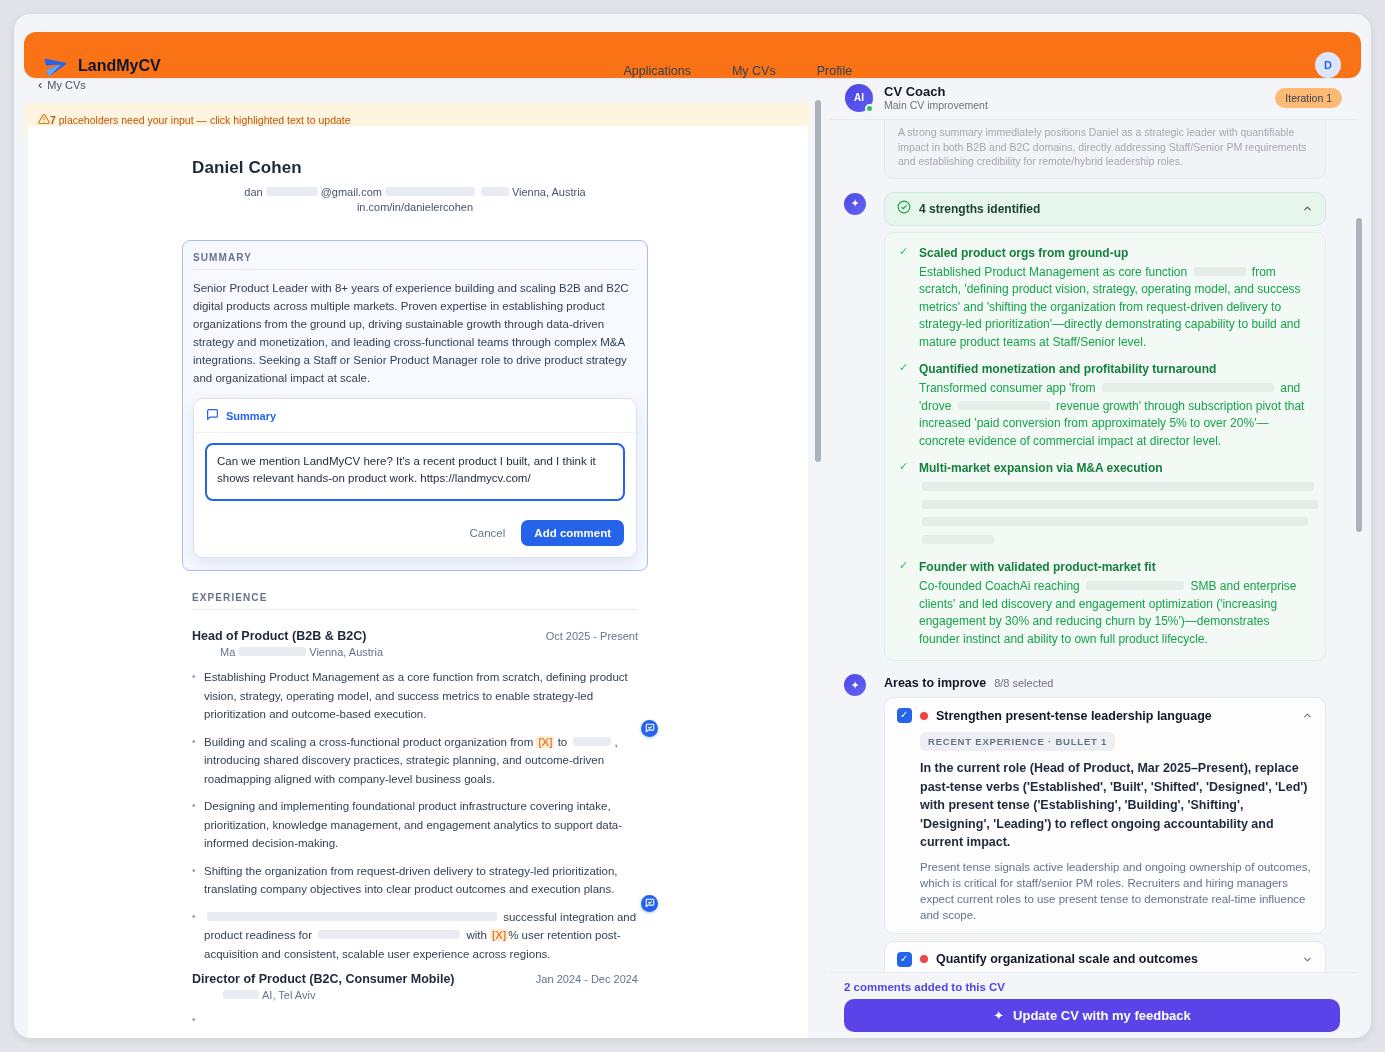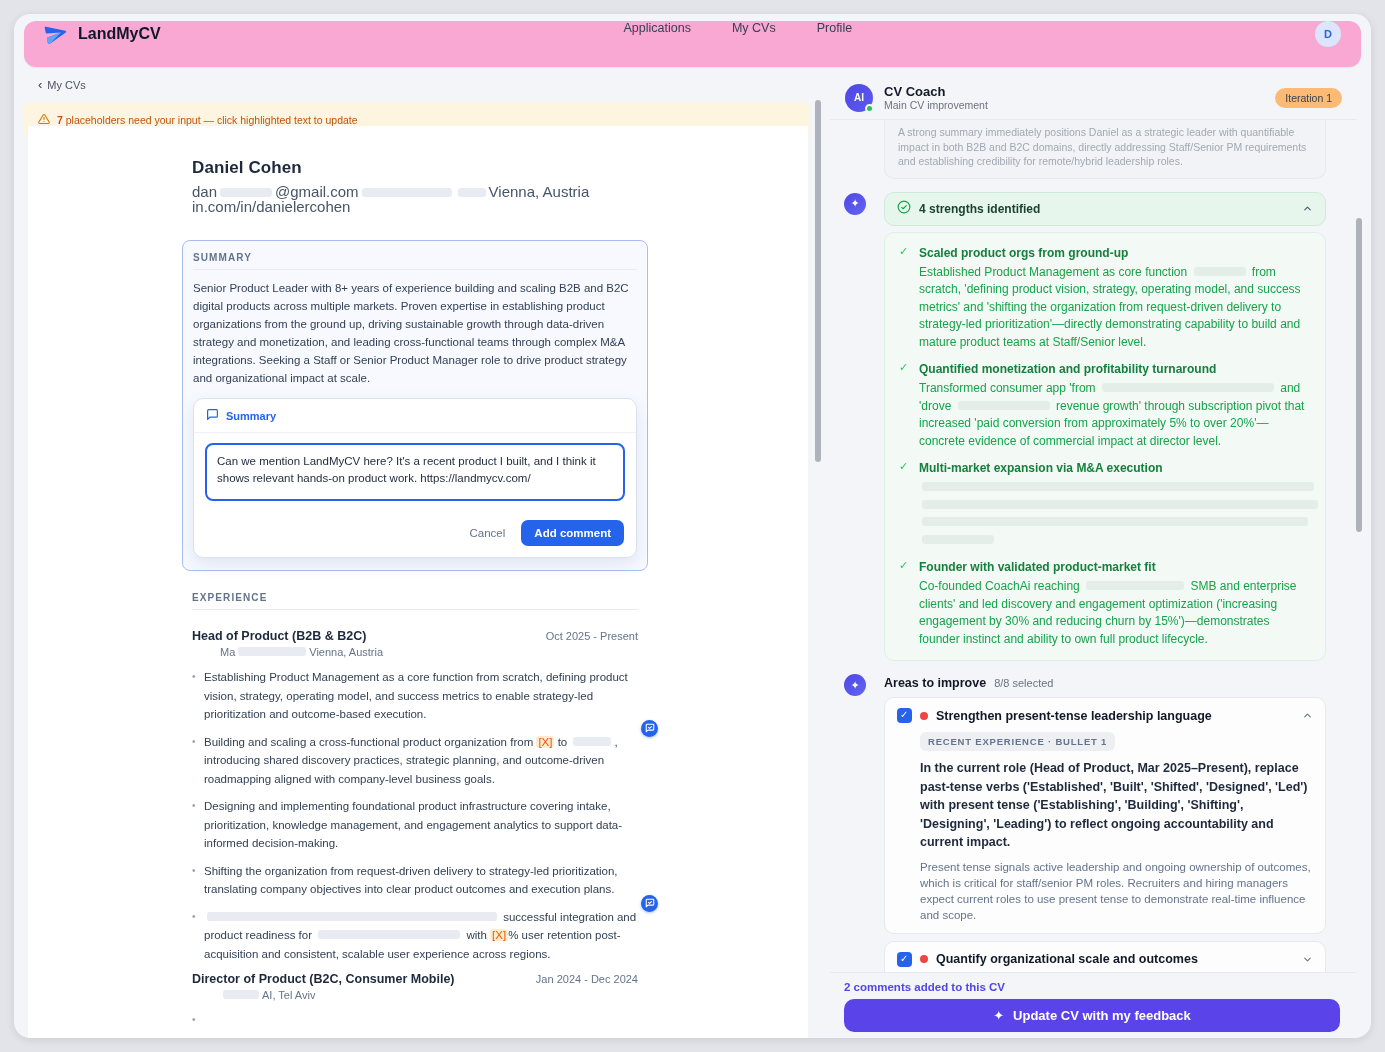--- a/index.html
+++ b/index.html
@@ -1,36 +1,36 @@
 <!DOCTYPE html>
 <html><head>
 <meta charset="utf-8">
 <style>
   * { box-sizing: border-box; margin: 0; padding: 0; }
   html,body { width:1385px; height:1052px; }
   body { background:#e2e4e9; font-family:"Liberation Sans","DejaVu Sans",sans-serif; color:#1f2937; overflow:hidden; }
   .app { position:absolute; left:14px; top:14px; right:14px; bottom:14px; background:#f4f5f8; border-radius:16px; box-shadow:0 2px 8px rgba(16,24,40,.10); overflow:hidden; }
 
   
-  .navbar { position:absolute; left:10px; right:10px; top:7px; height:46px; background:#f9a8d4; border-radius:12px; display:flex; align-items:flex-start; padding:0 20px; box-shadow:0 1px 2px rgba(16,24,40,.06); z-index:5; }
+  .navbar { position:absolute; left:10px; right:10px; top:18px; height:46px; background:#f97316; border-radius:12px; display:flex; align-items:flex-end; padding:0 20px; box-shadow:0 1px 2px rgba(16,24,40,.06); z-index:5; }
   .brand { display:flex; align-items:center; gap:9px; font-size:16px; font-weight:bold; color:#0f172a; }
   .brand svg { display:block; }
   .nav-links { display:flex; gap:41px; margin:0 auto; font-size:12.5px; color:#374151; }
   .nav-links span { cursor:pointer; }
   .avatar { width:26px; height:26px; border-radius:50%; background:#dbe5fb; color:#2563eb; font-size:11px; font-weight:bold; display:flex; align-items:center; justify-content:center; }
 
   
   .breadcrumb { position:absolute; left:24px; top:64px; font-size:11px; color:#4b5563; display:flex; align-items:center; gap:5px; cursor:pointer; }
   .breadcrumb .chev { font-size:13px; color:#374151; line-height:1; }
-  .banner { position:absolute; left:10px; top:89px; width:786px; height:33px; background:#fdf5df; display:flex; align-items:center; gap:7px; padding:8px 14px; font-size:10.5px; color:#c2540a; }
+  .banner { position:absolute; left:10px; top:89px; width:786px; height:33px; background:#fdf5df; display:flex; align-items:center; padding:8px 14px; font-size:10.5px; color:#c2540a; }
   .banner b { font-weight:bold; }
   .doc { position:absolute; left:14px; top:112px; width:780px; bottom:0; background:#fff; overflow:hidden; }
   .doc-content { position:absolute; left:164px; top:32px; width:446px; }
   .cv-name { font-size:17px; font-weight:bold; color:#1e293b; letter-spacing:.1px; }
-  .cv-contact { margin-top:7px; font-size:15px; color:#475569; line-height:14px; }
+  .cv-contact { margin-top:7px; font-size:11px; color:#475569; line-height:14px;text-align:center; }
   .sec-head { font-size:10px; letter-spacing:1.1px; color:#64748b; font-weight:bold; padding-bottom:6px; border-bottom:1px solid #e8ecf1; }
 
   .sum-box { margin:26px -10px 0; border:1.5px solid #a8bdf2; background:#f7f9ff; border-radius:8px; padding:11px 10px 12px; }
   .sum-body { margin-top:9px; font-size:11.5px; line-height:18px; color:#334155; }
 
   .comment-card { margin-top:11px; background:#fff; border:1px solid #dbe2ee; border-radius:10px; box-shadow:0 6px 16px rgba(30,58,138,.10); overflow:hidden; }
   .cc-head { display:flex; align-items:center; gap:7px; padding:9px 12px; border-bottom:1px solid #eef1f6; color:#2563eb; font-size:11px; font-weight:bold; }
   .cc-body { padding:10px 11px 9px; }
   .cc-textarea { width:100%; height:58px; border:2px solid #2563eb; border-radius:8px; resize:none; font-family:inherit; font-size:11.5px; line-height:17px; color:#1e293b; padding:8px 10px; outline:none; }
   .cc-foot { display:flex; justify-content:flex-end; align-items:center; gap:16px; padding:6px 12px 11px; }

